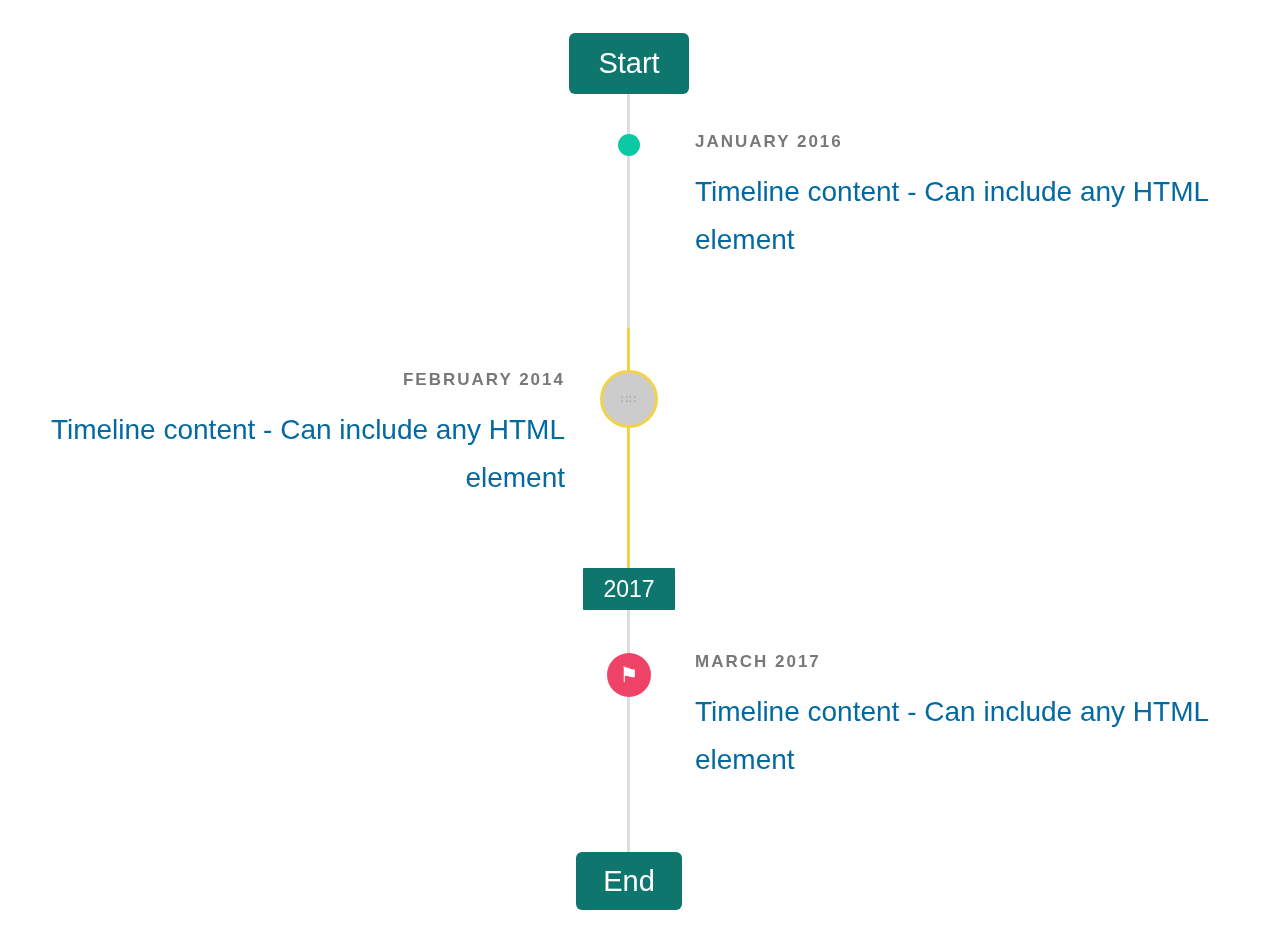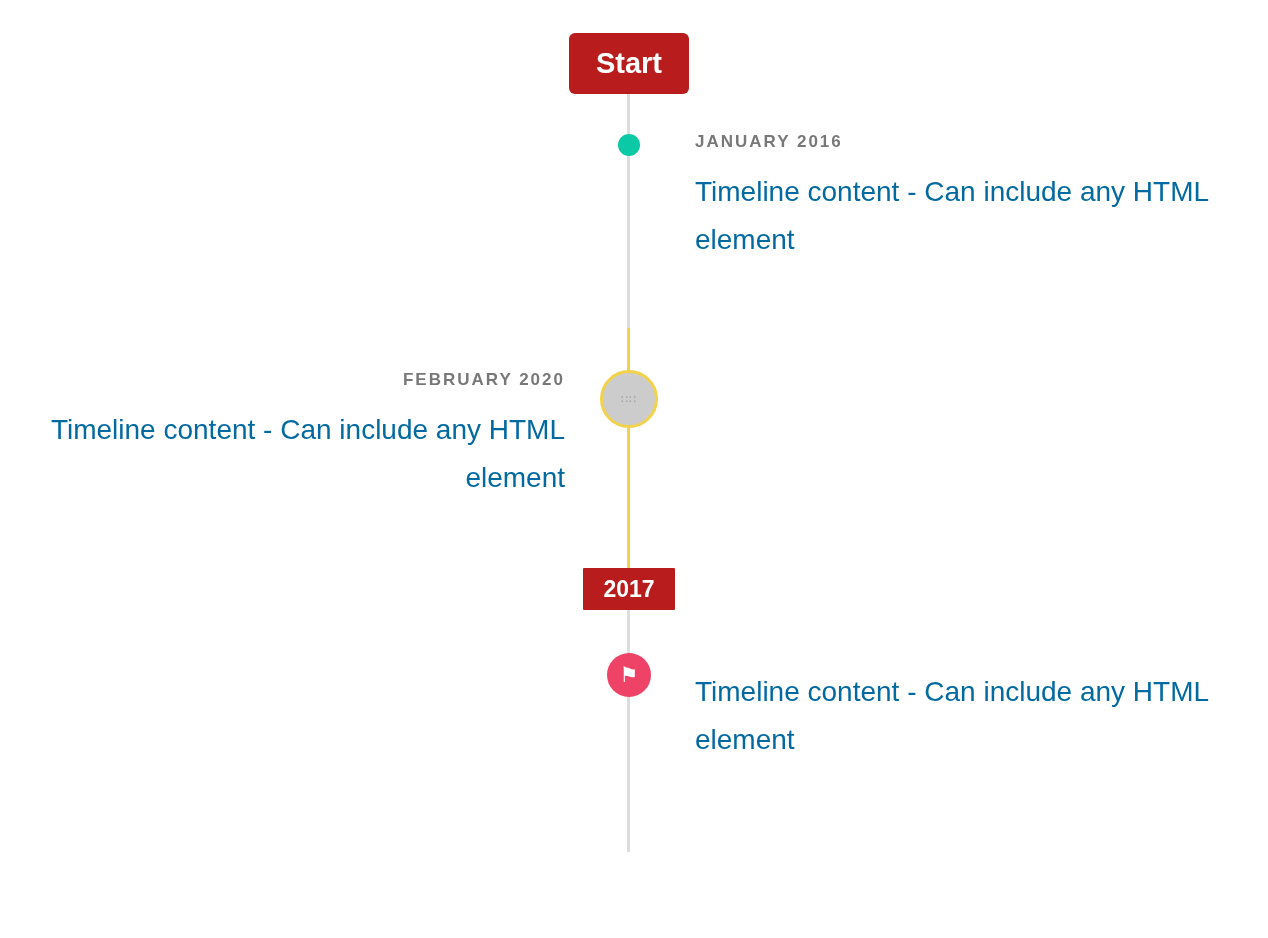--- a/index.html
+++ b/index.html
@@ -23,28 +23,28 @@
     width: 3px;
     background: #dddddd;
     z-index: 0;
   }
   .line.gray { top: 94px; height: 758px; }
   .line.yellow { top: 328px; height: 240px; background: #f2d24b; z-index: 1; }
 
   
   .badge {
     position: absolute;
-    background: #b91c1c;
+    background: #0f766e;
     color: #ffffff;
     display: flex;
     align-items: center;
     justify-content: center;
     border-radius: 6px;
     z-index: 3;
-    font-weight: 700;
+    font-weight: 400;
   }
   .badge.start { left: 569px; top: 33px; width: 120px; height: 61px; font-size: 29px; }
   .badge.year  { left: 583px; top: 568px; width: 92px; height: 42px; font-size: 23px; border-radius: 1px; }
   .badge.end   { left: 576px; top: 852px; width: 106px; height: 58px; font-size: 29px; }
 
   
   .marker {
     position: absolute;
     border-radius: 50%;
     z-index: 2;
@@ -124,29 +124,33 @@
   <div class="marker dot"></div>
   <div class="item right item-1">
     <div class="title">JANUARY 2016</div>
     <div class="content">Timeline content - Can include any HTML element</div>
   </div>
 
   <div class="marker image">
     <span class="placeholder-glyph">∷∷</span>
   </div>
   <div class="item left item-2">
-    <div class="title">FEBRUARY 2020</div>
+    <div class="title">FEBRUARY 2014</div>
     <div class="content">Timeline content - Can include any HTML element</div>
   </div>
 
   <div class="badge year">
     <span>2017</span>
   </div>
 
   <div class="marker flag">
     <span class="flag-glyph">⚑</span>
   </div>
   <div class="item right item-3">
+    <div class="title">MARCH 2017</div>
     <div class="content">Timeline content - Can include any HTML element</div>
   </div>
 
+  <div class="badge end">
+    <span>End</span>
+  </div>
 
 </div>
 
 </body></html>

